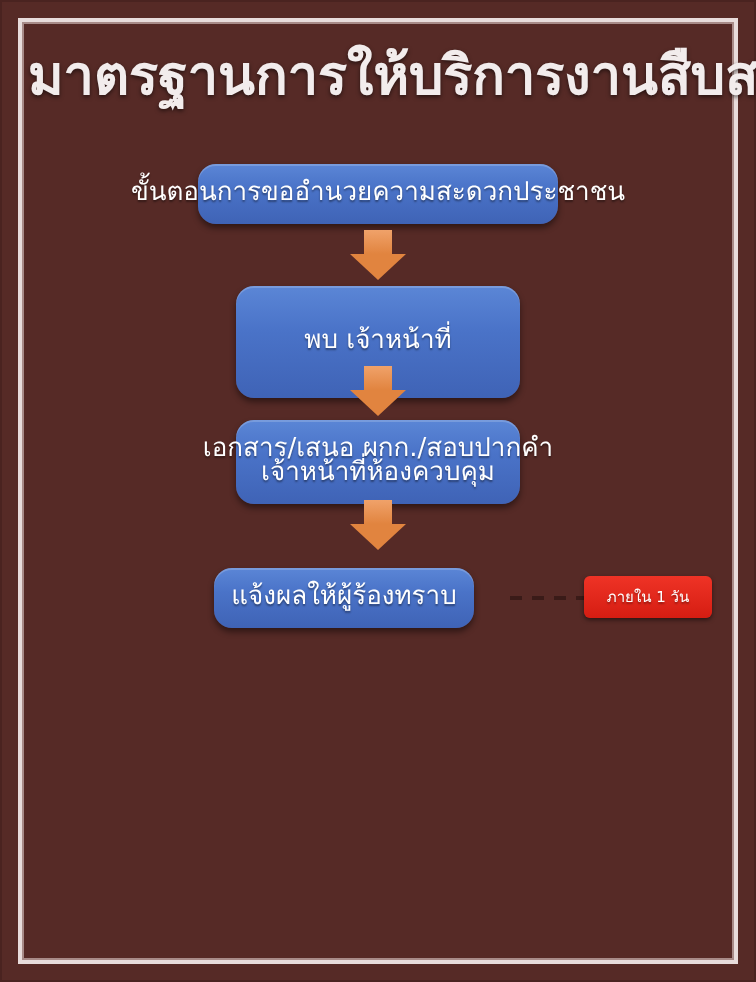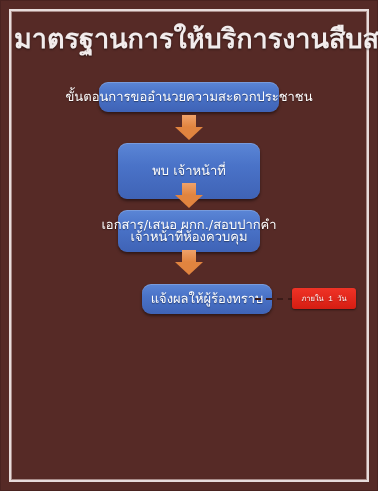--- a/index.html
+++ b/index.html
@@ -89,21 +89,21 @@
   .node .line {
     font-size: 13px;
     line-height: 12.5px;
     white-space: nowrap;
     text-shadow: 0 1px 1px rgba(0,0,0,0.4);
   }
 
   .node-1 { left: 99px; top: 4px;  width: 180px; height: 30px; }
   .node-2 { left: 118px; top: 65px; width: 142px; height: 56px; }
   .node-3 { left: 118px; top: 132px; width: 142px; height: 42px; }
-  .node-4 { left: 142px; top: 206px; width: 130px; height: 30px; text-align: center; }
+  .node-4 { left: 107px; top: 206px; width: 130px; height: 30px; text-align: center; }
 
   
   .arrow {
     position: absolute;
     width: 28px;
     left: 175px;
   }
   .arrow .shaft {
     width: 14px;
     height: 12px;
@@ -143,21 +143,20 @@
     box-shadow: 0 1px 2px rgba(0,0,0,0.5);
     display: flex;
     align-items: center;
     justify-content: center;
     color: #ffffff;
     font-size: 7.5px;
     line-height: 10px;
     white-space: nowrap;
     text-shadow: 0 1px 1px rgba(0,0,0,0.35);
     box-sizing: border-box;
-    font-family: Liberation Mono, monospace;
   }
 </style>
 </head>
 <body>
 
 <div class="slide">
 
   <div class="frame"></div>
   <div class="frame-inner"></div>
 

